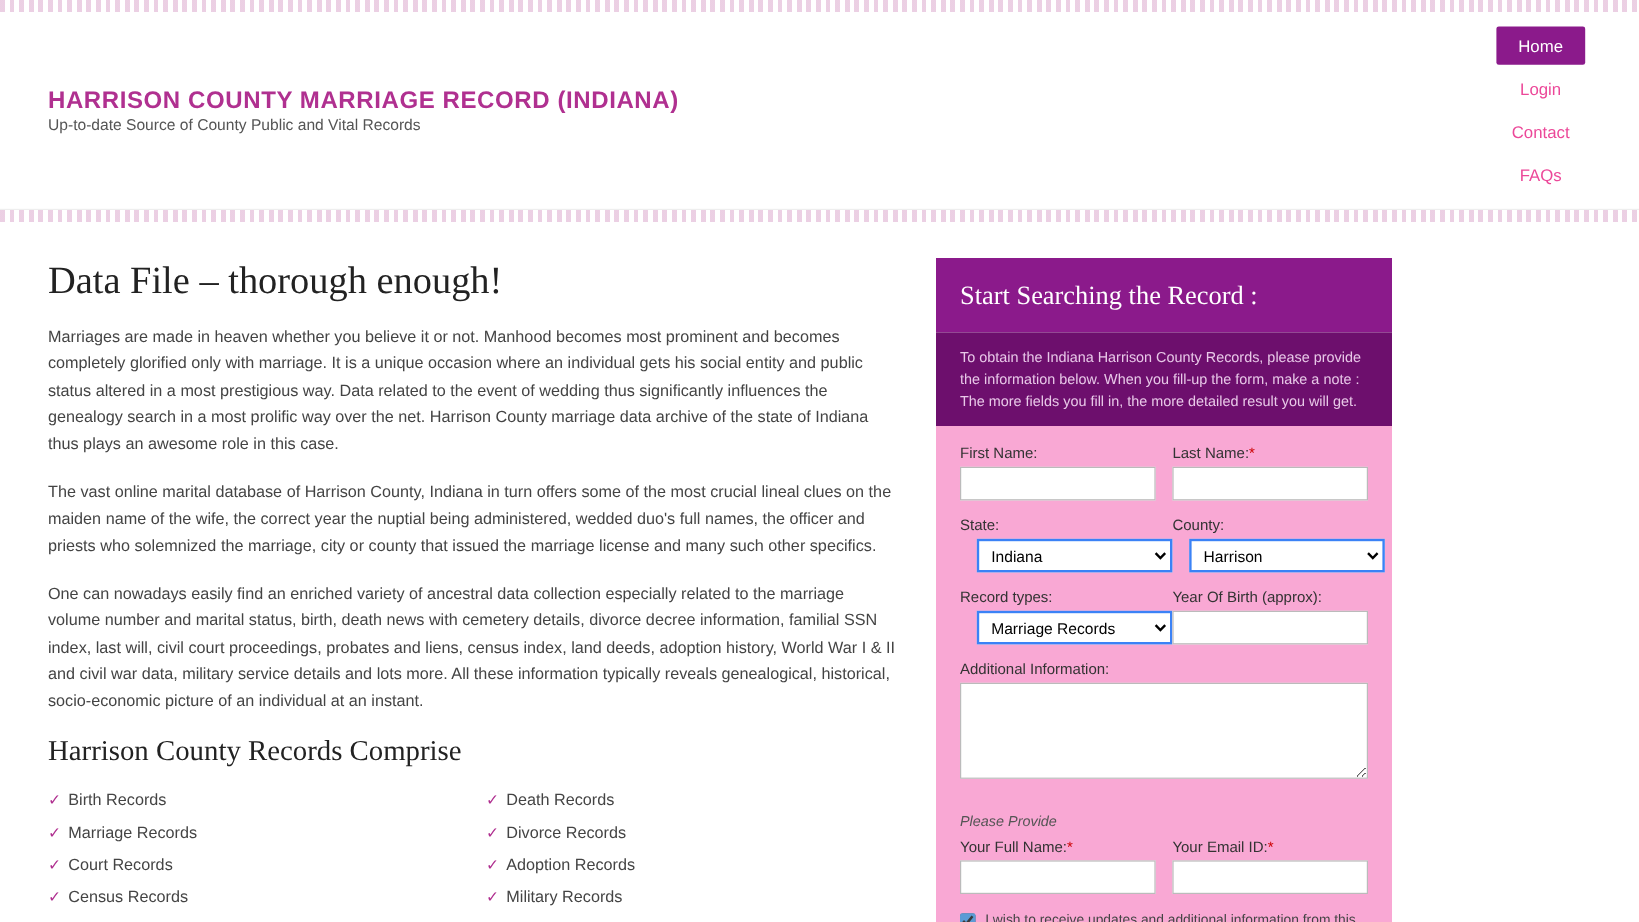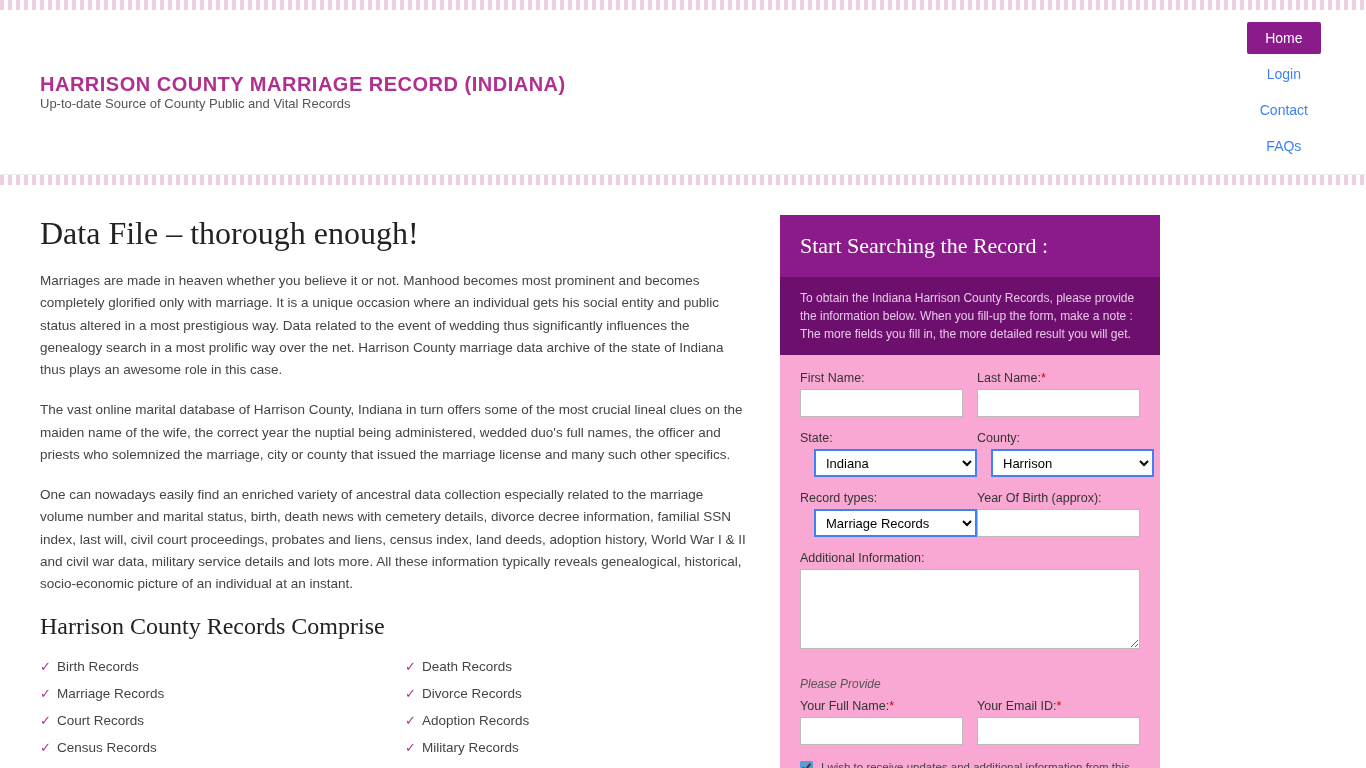--- a/index.html
+++ b/index.html
@@ -38,21 +38,21 @@
       display: flex;
       align-items: center;
       gap: 4px;
       flex-direction: column;
     }
     .nav-item {
       padding: 8px 18px;
       font-family: Arial, sans-serif;
       font-size: 14px;
       cursor: pointer;
-      color: #3b82f6;
+      color: #ec4899;
       text-decoration: none;
       border-radius: 2px;
     }
     .nav-item.active {
       background: #8b1a8b;
       color: #fff;
     }
 
     
     .main-content {

